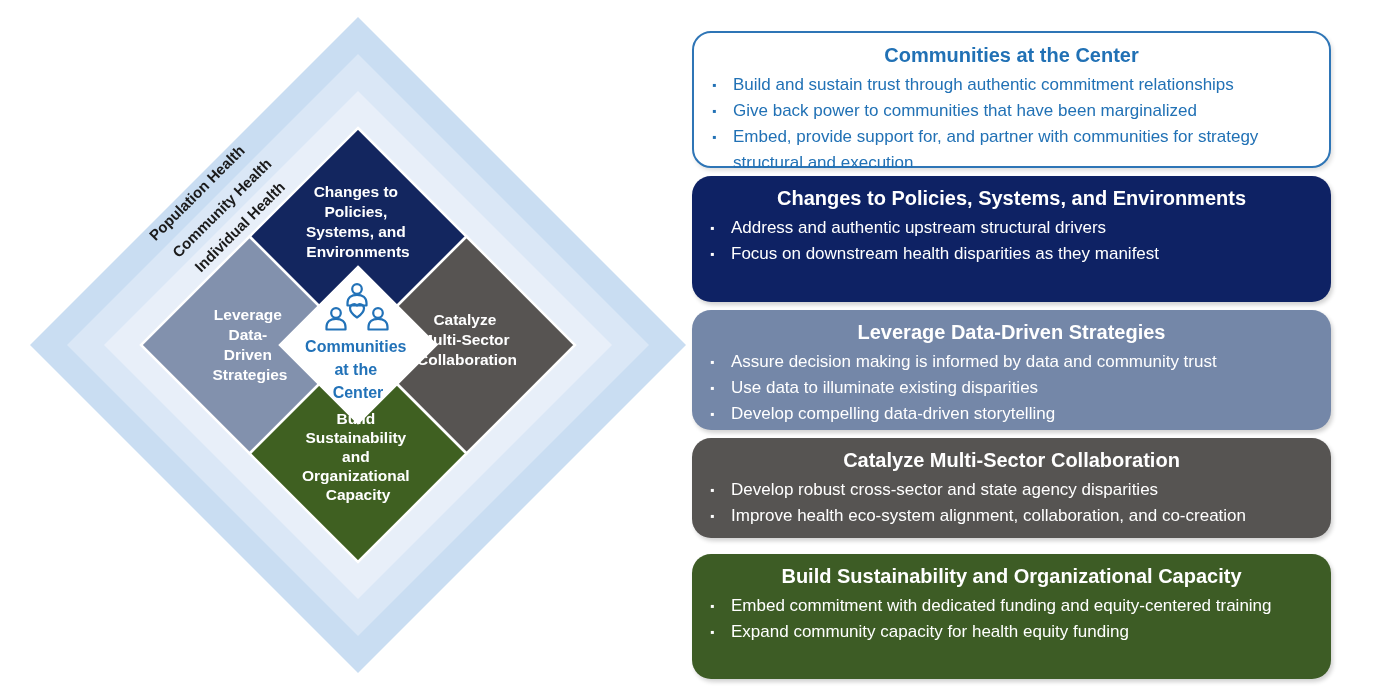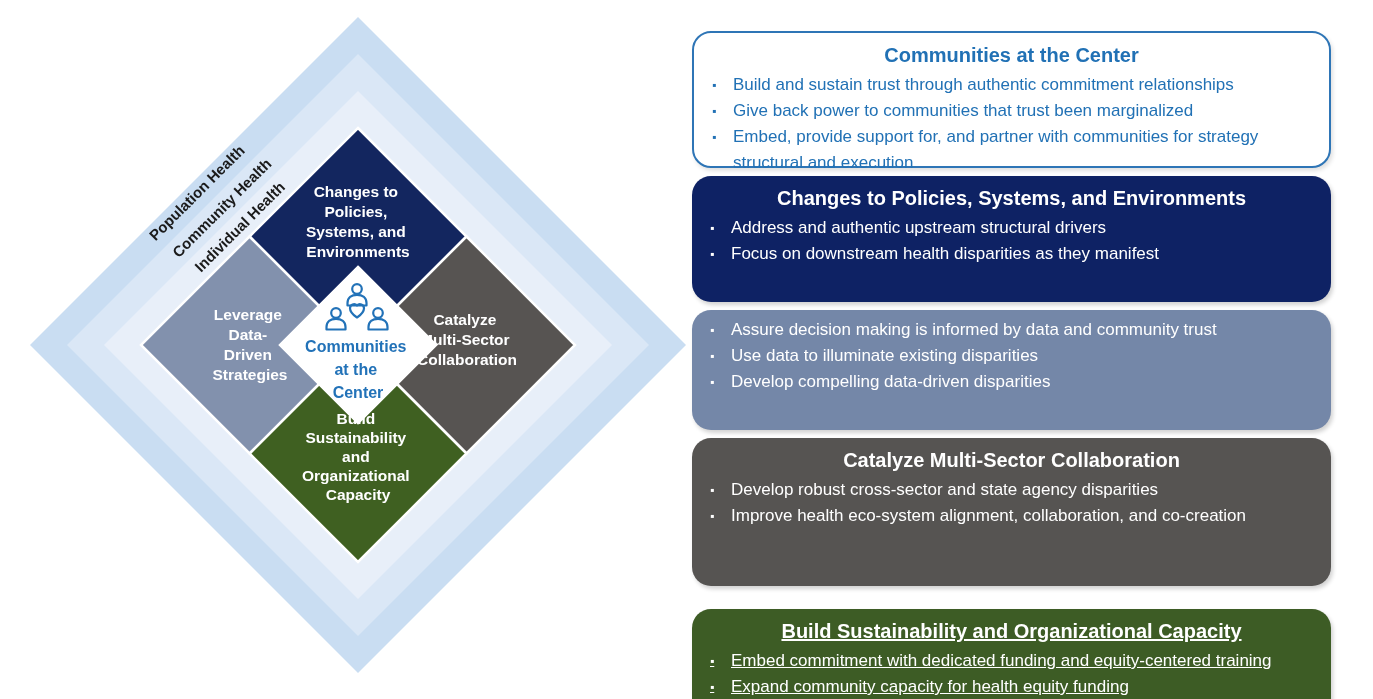--- a/index.html
+++ b/index.html
@@ -103,21 +103,21 @@
 
     <section class="panel panel--outline" style="height: 137px; margin-bottom: 8px; background-color: rgb(255, 255, 255);">
       <h2 class="panel-title">Communities at the Center</h2>
       <ul class="bullets">
         <li>
           <span class="marker">▪</span>
           <span class="bullet-text">Build and sustain trust through authentic commitment relationships</span>
           </li>
         <li>
           <span class="marker">▪</span>
-          <span class="bullet-text">Give back power to communities that trust been marginalized</span>
+          <span class="bullet-text">Give back power to communities that have been marginalized</span>
           </li>
         <li>
           <span class="marker">▪</span>
           <span class="bullet-text">Embed, provide support for, and partner with communities for strategy structural and execution</span>
           </li>
       </ul>
     </section>
 
     <section class="panel" style="height: 126px; margin-bottom: 8px; background-color: rgb(14, 34, 100);">
       <h2 class="panel-title">Changes to Policies, Systems, and Environments</h2>
@@ -127,51 +127,52 @@
           <span class="bullet-text">Address and authentic upstream structural drivers</span>
           </li>
         <li>
           <span class="marker">▪</span>
           <span class="bullet-text">Focus on downstream health disparities as they manifest</span>
           </li>
       </ul>
     </section>
 
     <section class="panel" style="height: 120px; margin-bottom: 8px; background-color: rgb(116, 135, 168);">
+      <h2 class="panel-title">Leverage Data-Driven Strategies</h2>
       <ul class="bullets">
         <li>
           <span class="marker">▪</span>
           <span class="bullet-text">Assure decision making is informed by data and community trust</span>
           </li>
         <li>
           <span class="marker">▪</span>
           <span class="bullet-text">Use data to illuminate existing disparities</span>
           </li>
         <li>
           <span class="marker">▪</span>
-          <span class="bullet-text">Develop compelling data-driven disparities</span>
+          <span class="bullet-text">Develop compelling data-driven storytelling</span>
           </li>
       </ul>
     </section>
 
-    <section class="panel" style="height: 148px; margin-bottom: 23px; background-color: rgb(86, 84, 82);">
+    <section class="panel" style="height: 100px; margin-bottom: 16px; background-color: rgb(86, 84, 82);">
       <h2 class="panel-title">Catalyze Multi-Sector Collaboration</h2>
       <ul class="bullets">
         <li>
           <span class="marker">▪</span>
           <span class="bullet-text">Develop robust cross-sector and state agency disparities</span>
           </li>
         <li>
           <span class="marker">▪</span>
           <span class="bullet-text">Improve health eco-system alignment, collaboration, and co-creation</span>
           </li>
       </ul>
     </section>
 
-    <section class="panel" style="height: 125px; background-color: rgb(61, 92, 37); text-decoration: underline;">
+    <section class="panel" style="height: 125px; background-color: rgb(61, 92, 37);">
       <h2 class="panel-title">Build Sustainability and Organizational Capacity</h2>
       <ul class="bullets">
         <li>
           <span class="marker">▪</span>
           <span class="bullet-text">Embed commitment with dedicated funding and equity-centered training</span>
           </li>
         <li>
           <span class="marker">▪</span>
           <span class="bullet-text">Expand community capacity for health equity funding</span>
           </li>

